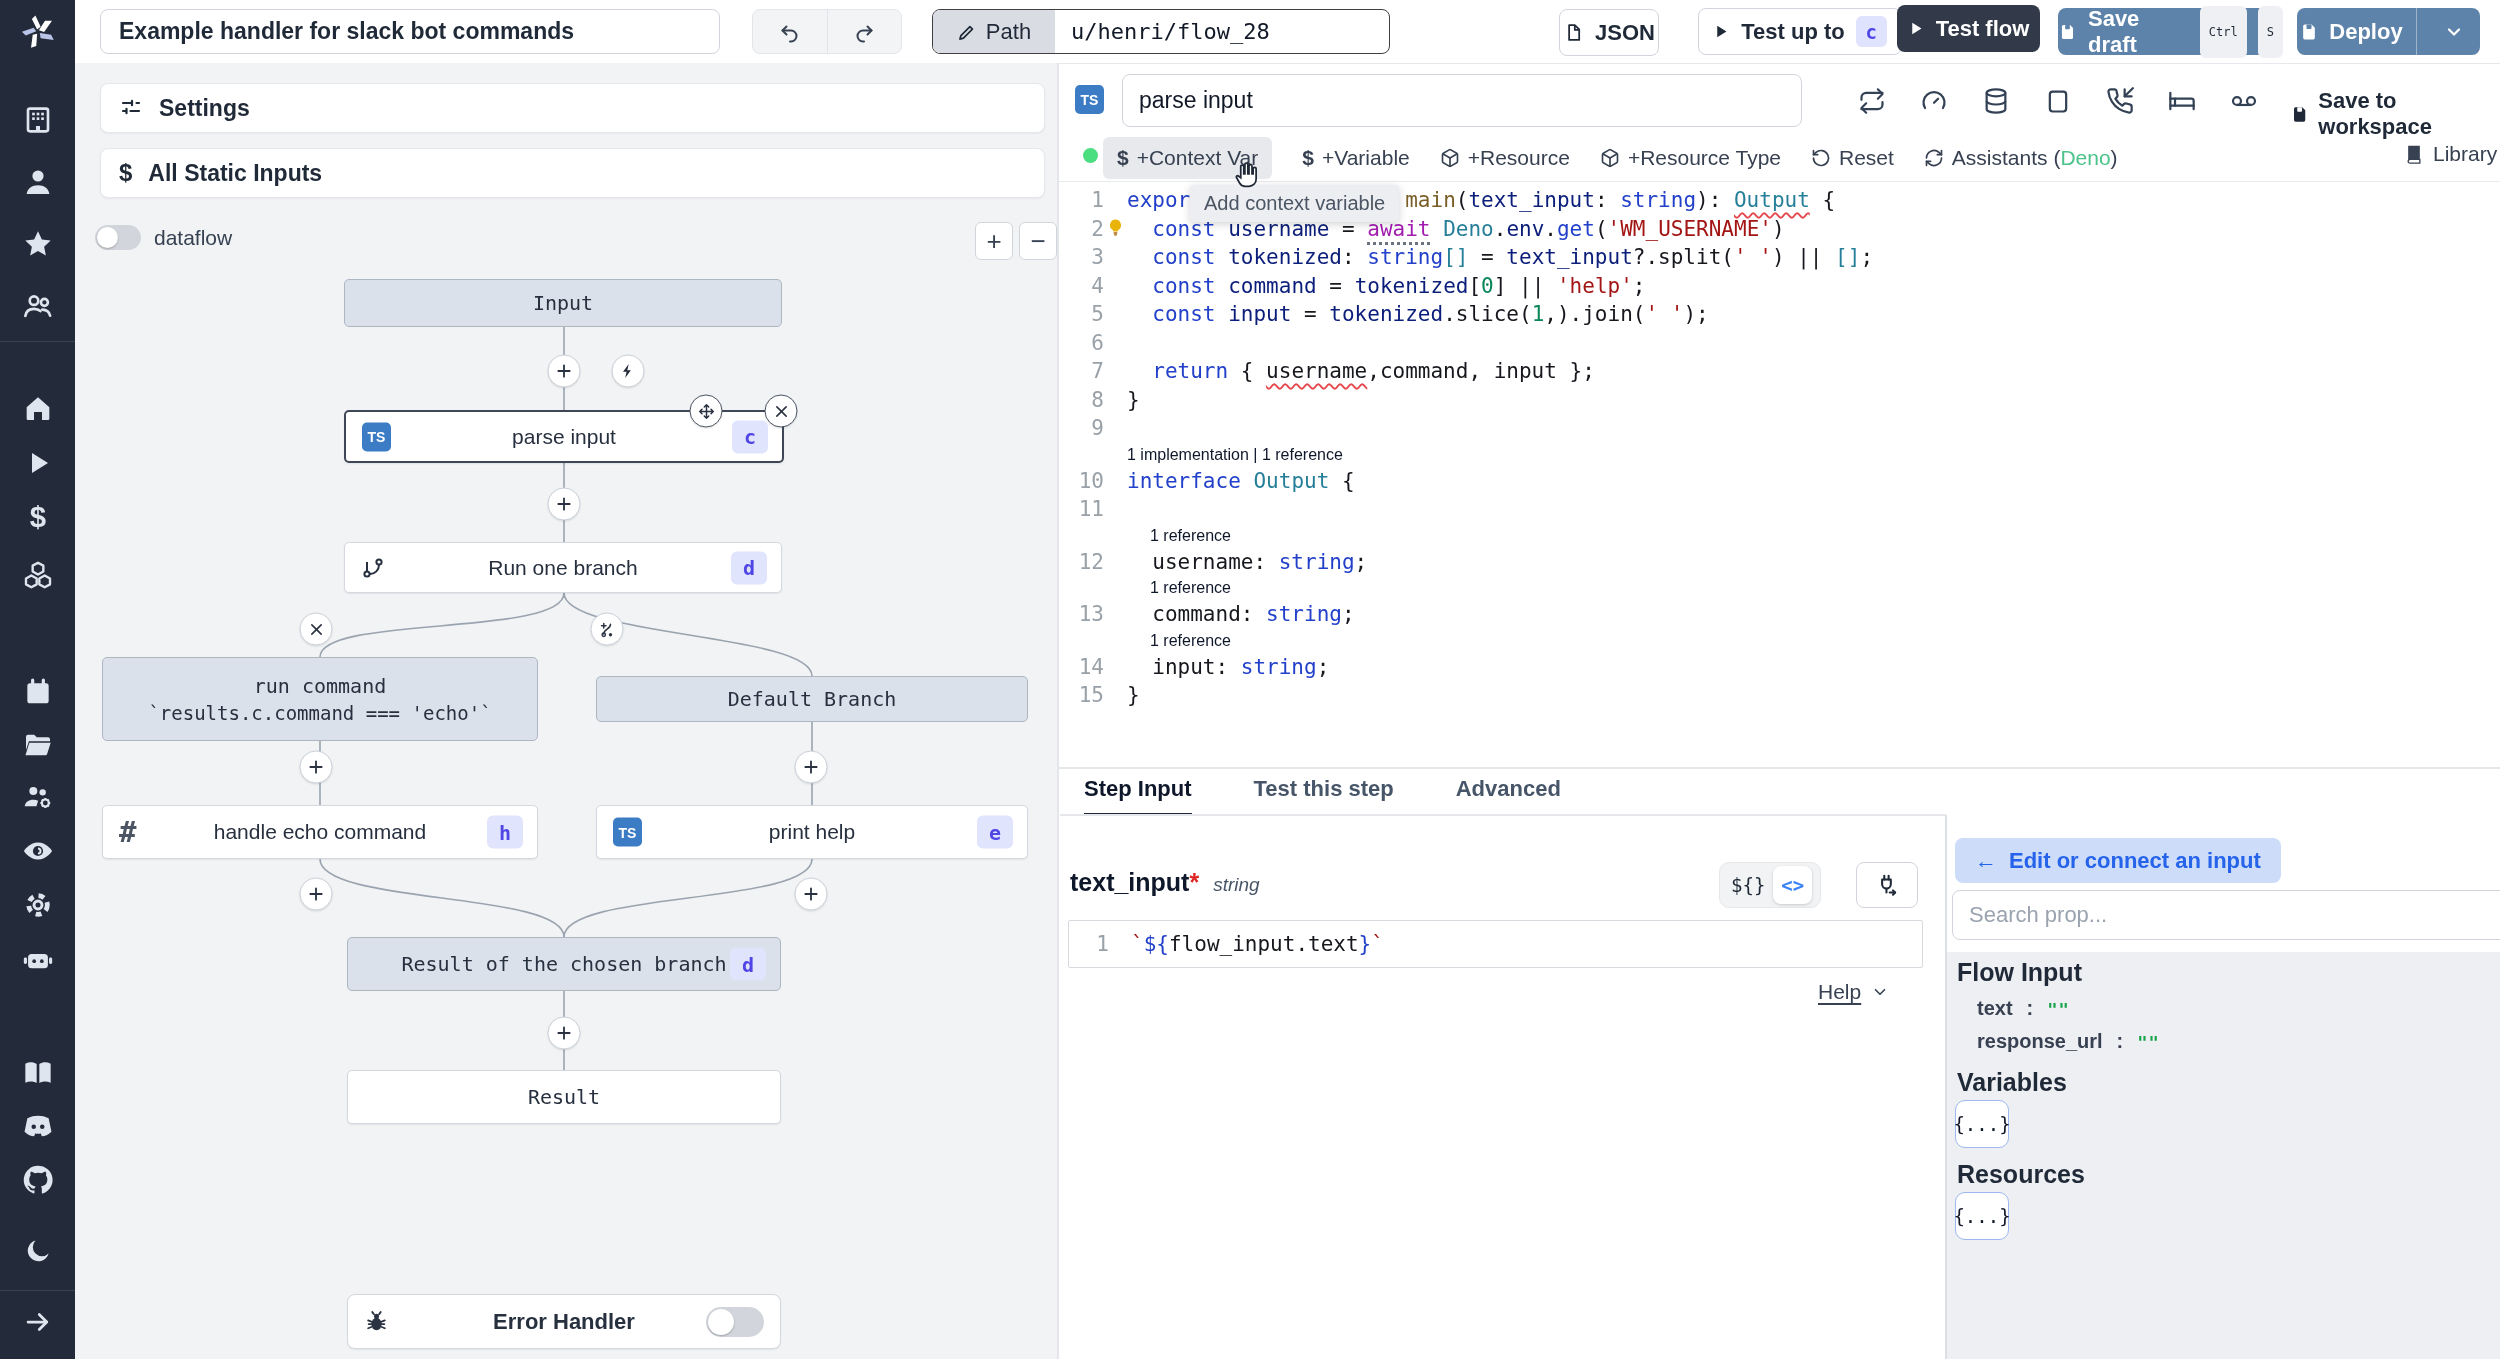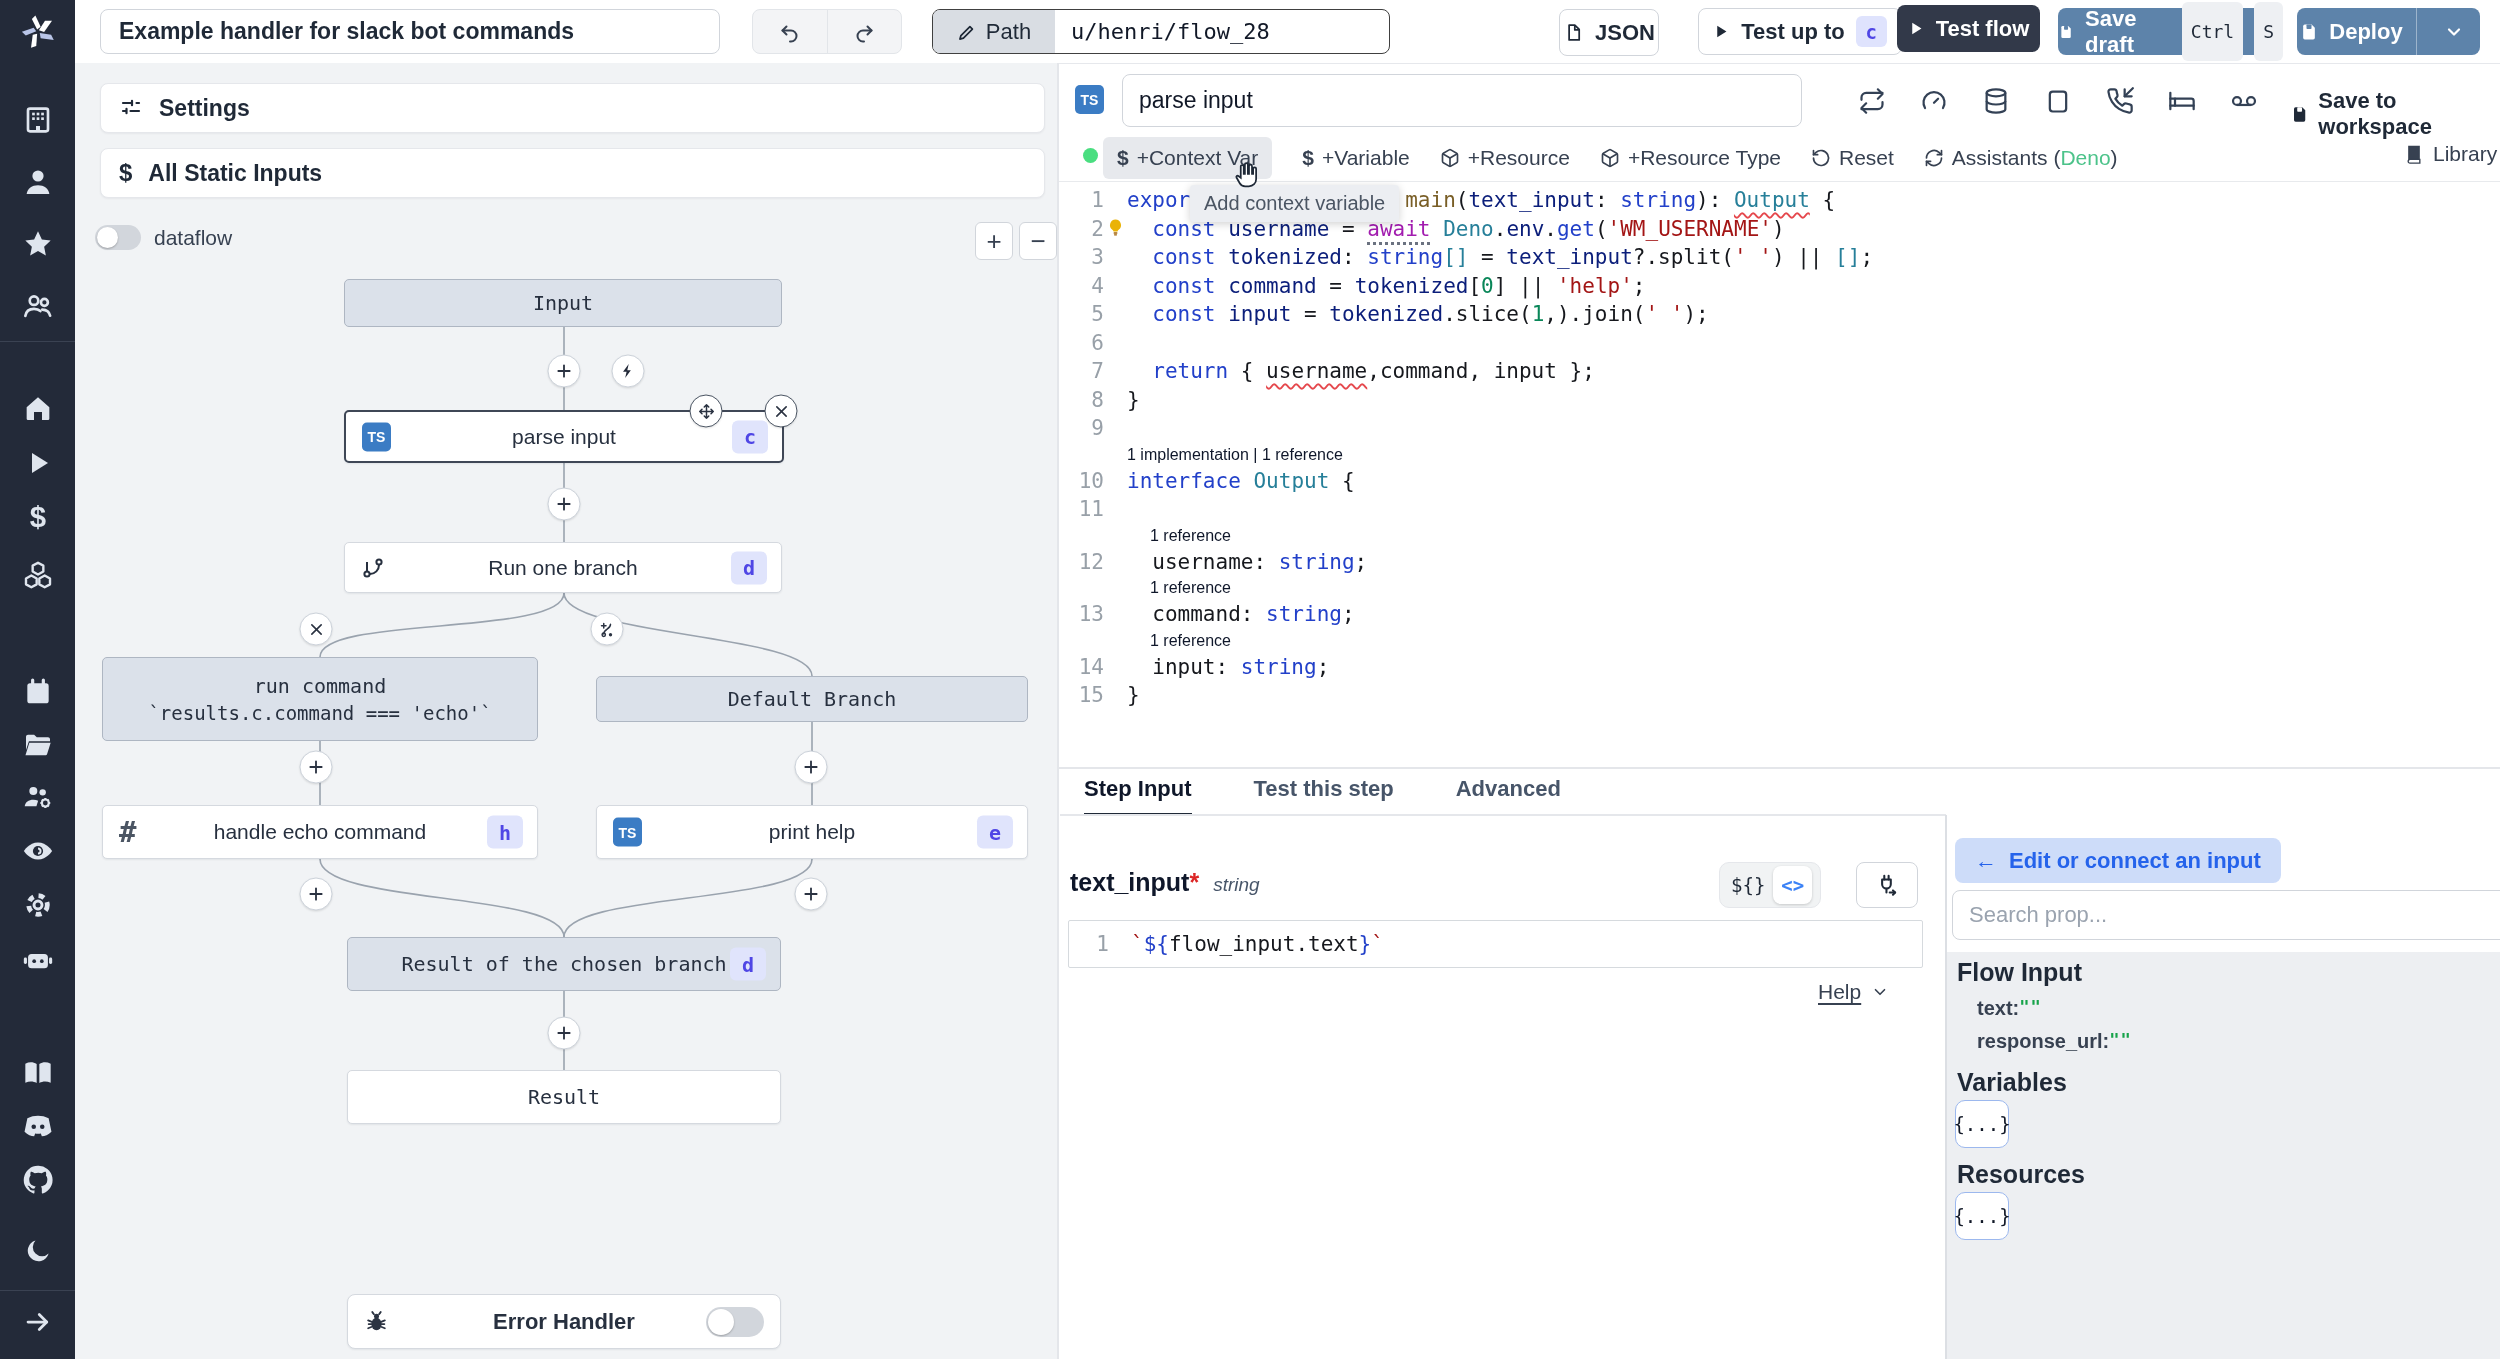--- a/index.html
+++ b/index.html
@@ -24,21 +24,21 @@
       box-sizing:border-box;overflow:hidden}
   .pathchip{width:122px;background:#d9dde3;display:flex;align-items:center;justify-content:center;gap:9px;
       font-size:22px;font-weight:500;color:#1f2937}
   .pathval{flex:1;display:flex;align-items:center;padding-left:16px;font-size:22px;color:#111827}
   .tbtn{height:47px;border-radius:8px;display:flex;align-items:center;justify-content:center;gap:11px;
       font-size:22px;font-weight:600;box-sizing:border-box}
   .tbtn.white{background:#fff;border:1px solid #d1d5db;color:#1f2937}
   .tbtn.dark{background:#323949;color:#fff}
   .tbtn.blue{background:#5d83aa;color:#fff}
   .kbd{background:#eef0f3;border-radius:6px;color:#1f2937;font-family:"DejaVu Sans Mono",monospace;
-      font-size:18px;padding:19px 9px;font-weight:400}
+      font-size:12px;padding:19px 9px;font-weight:400}
   .minibadge{background:#dfe3fd;color:#4f46e5;border-radius:6px;width:31px;height:31px;display:flex;
       align-items:center;justify-content:center;font-family:"DejaVu Sans Mono",monospace;font-size:19px;font-weight:700}
 
   
   .sidebar{left:0;top:63px;width:75px;height:1296px;background:#232a39}
   .sbicon{position:absolute;left:50%;transform:translate(-50%,-50%);color:#dfe5ee}
   .sbdiv{position:absolute;left:0;width:75px;height:1px;background:#3a4252}
 
   
   .flowpanel{left:75px;top:63px;width:982px;height:1296px;background:#f1f3f5}
@@ -121,21 +121,21 @@
   .helplink .hl{text-decoration:underline;text-underline-offset:4px}
 
   
   .backbtn{left:1955px;top:838px;height:45px;background:#cddcf9;border-radius:8px;display:flex;align-items:center;
       gap:12px;padding:0 20px;font-size:22px;font-weight:600;color:#2563eb}
   .searchinput{left:1952px;top:890px;width:560px;height:50px;border:1px solid #d1d5db;border-radius:8px;font-size:22px;
       padding:0 16px;box-sizing:border-box;outline:none;color:#111827;font-family:"Liberation Sans",sans-serif}
   .searchinput::placeholder{color:#9aa3af}
   .graybg{left:1947px;top:952px;width:553px;height:407px;background:#edeff2}
   .secttitle{font-size:25px;font-weight:700;color:#1f2937}
-  .proprow{display:flex;align-items:flex-start;font-size:20px;font-weight:600;color:#374151}
+  .proprow{display:flex;align-items:flex-end;gap:14px;font-size:20px;font-weight:600;color:#374151}
   .propval{color:#16a34a;font-family:"DejaVu Sans Mono",monospace;font-size:17px;font-weight:700;letter-spacing:1px}
   .bracebtn{width:54px;height:48px;background:#fff;border:1.5px solid #9cb8ee;border-radius:10px;display:flex;
       align-items:center;justify-content:center;font-family:"DejaVu Sans Mono",monospace;font-size:19px;color:#111827;
       box-sizing:border-box}
   .cursorhand{z-index:40}
 </style>
 </head>
 <body>
 
 <div class="abs topbar"></div>

